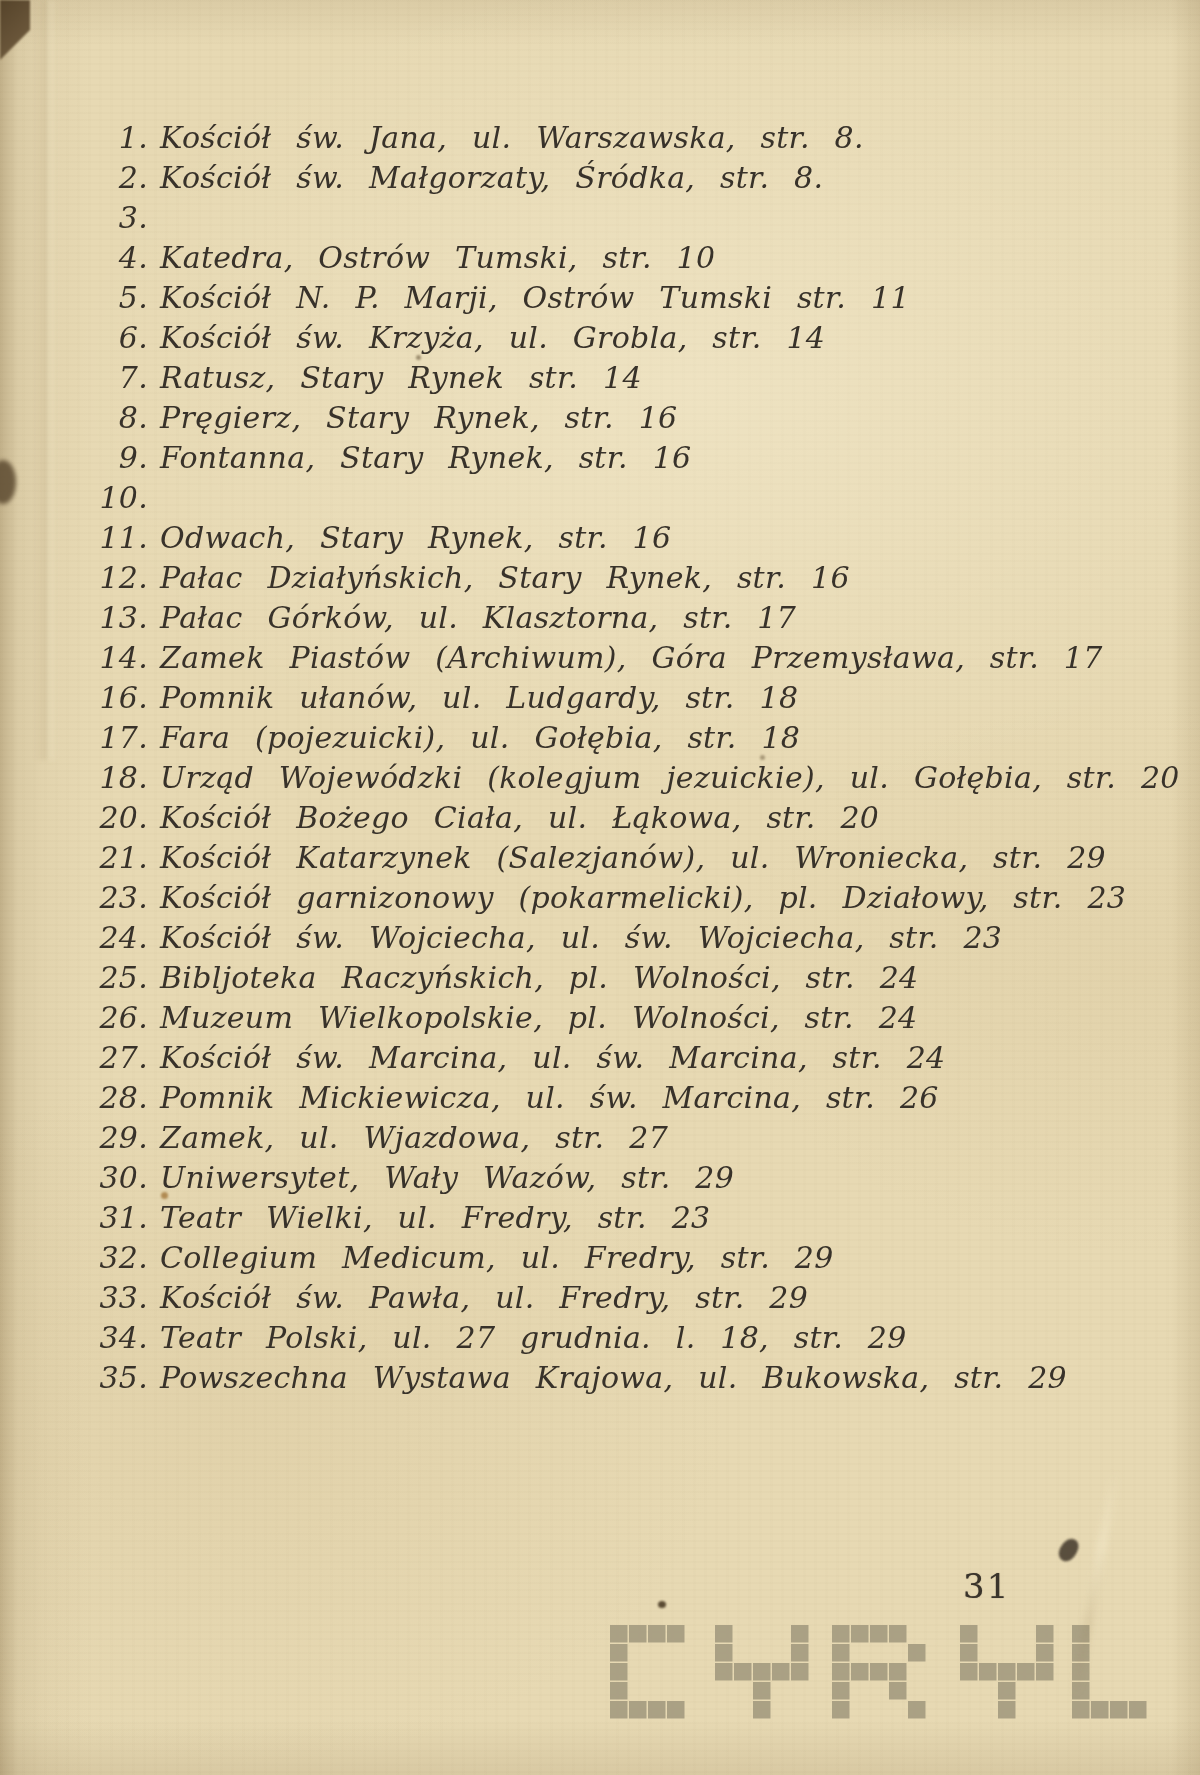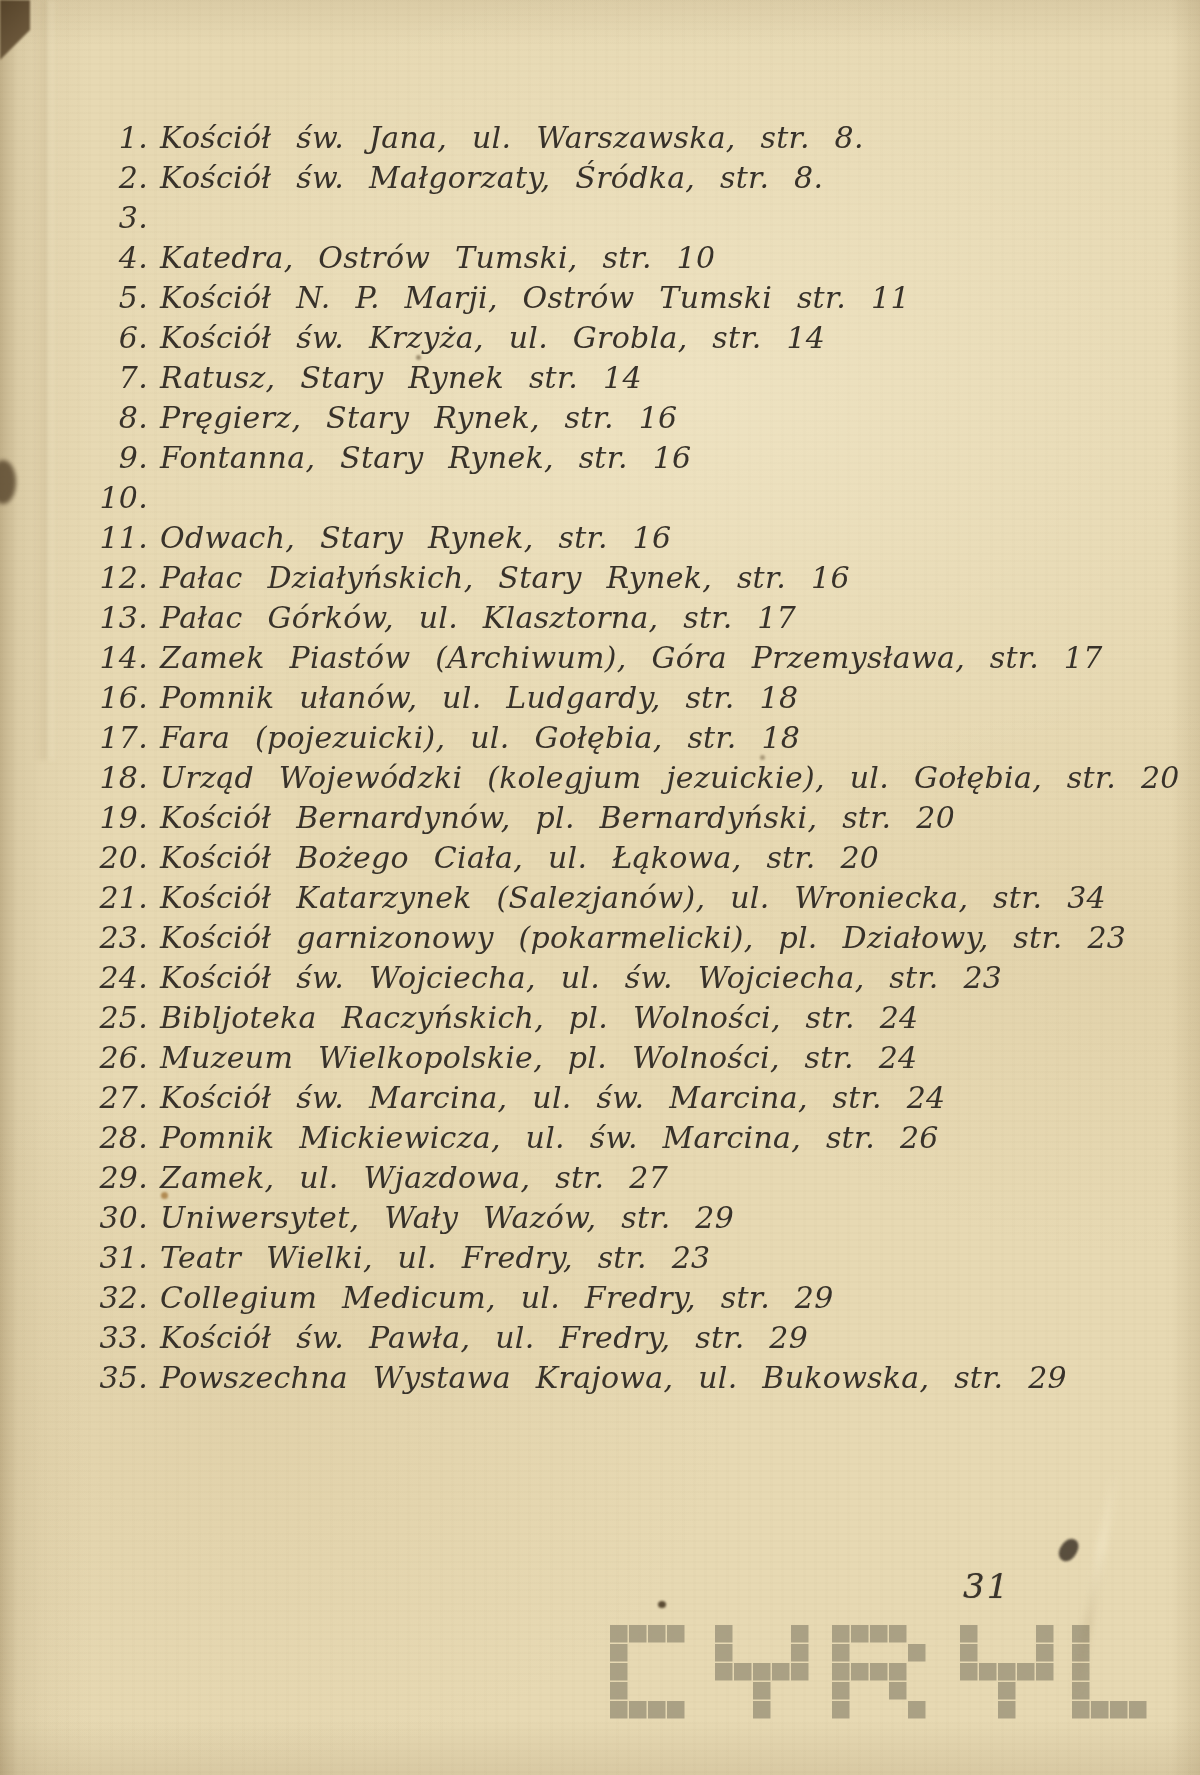--- a/index.html
+++ b/index.html
@@ -23,21 +23,20 @@
     font-style:italic;font-size:30px;color:#38322a;
     word-spacing:0.5em;letter-spacing:0.3px;
   }
   .row{display:flex;height:40px;line-height:40px;}
   .num{flex:0 0 148px;width:148px;text-align:right;white-space:nowrap;}
   .txt{margin-left:12px;white-space:nowrap;}
   .pageno{
     position:absolute;left:963px;top:1566px;width:80px;
     font-size:34px;color:#3a342b;letter-spacing:2px;
     text-shadow:0 0 1px rgba(58,52,43,0.55);
-    font-style:italic;
   }
   .watermark{position:absolute;left:610px;top:1625px;}
   .watermark svg{display:block;opacity:0.9;}
   
   .corner-fold{
     position:absolute;left:0;top:0;width:30px;height:78px;
     background:linear-gradient(135deg,#55432a 0%,#6a563a 55%,transparent 56%);
     filter:blur(1px);
   }
   .edge-notch{
@@ -130,30 +129,26 @@
       </div>
       <div class="row">
         <span class="num">17.</span>
         <span class="txt">Fara (pojezuicki), ul. Gołębia, str. 18</span>
       </div>
       <div class="row">
         <span class="num">18.</span>
         <span class="txt">Urząd Wojewódzki (kolegjum jezuickie), ul. Gołębia, str. 20</span>
       </div>
       <div class="row">
-        <span class="num">19.</span>
-        <span class="txt">Kościół Bernardynów, pl. Bernardyński, str. 20</span>
-      </div>
-      <div class="row">
         <span class="num">20.</span>
         <span class="txt">Kościół Bożego Ciała, ul. Łąkowa, str. 20</span>
       </div>
       <div class="row">
         <span class="num">21.</span>
-        <span class="txt">Kościół Katarzynek (Salezjanów), ul. Wroniecka, str. 34</span>
+        <span class="txt">Kościół Katarzynek (Salezjanów), ul. Wroniecka, str. 29</span>
       </div>
       <div class="row">
         <span class="num">23.</span>
         <span class="txt">Kościół garnizonowy (pokarmelicki), pl. Działowy, str. 23</span>
       </div>
       <div class="row">
         <span class="num">24.</span>
         <span class="txt">Kościół św. Wojciecha, ul. św. Wojciecha, str. 23</span>
       </div>
       <div class="row">
@@ -184,20 +179,24 @@
         <span class="num">31.</span>
         <span class="txt">Teatr Wielki, ul. Fredry, str. 23</span>
       </div>
       <div class="row">
         <span class="num">32.</span>
         <span class="txt">Collegium Medicum, ul. Fredry, str. 29</span>
       </div>
       <div class="row">
         <span class="num">33.</span>
         <span class="txt">Kościół św. Pawła, ul. Fredry, str. 29</span>
+      </div>
+      <div class="row">
+        <span class="num">34.</span>
+        <span class="txt">Teatr Polski, ul. 27 grudnia. l. 18, str. 29</span>
       </div>
       <div class="row">
         <span class="num">35.</span>
         <span class="txt">Powszechna Wystawa Krajowa, ul. Bukowska, str. 29</span>
       </div>
     </div>
 
   <div class="pageno">31</div>
 
   <div class="watermark" aria-label="CYRYL">

